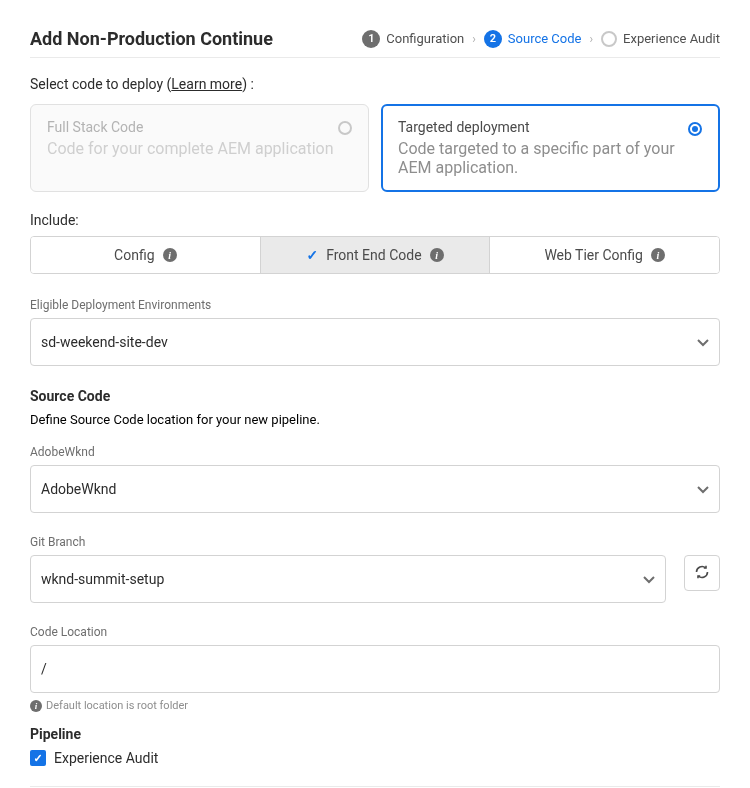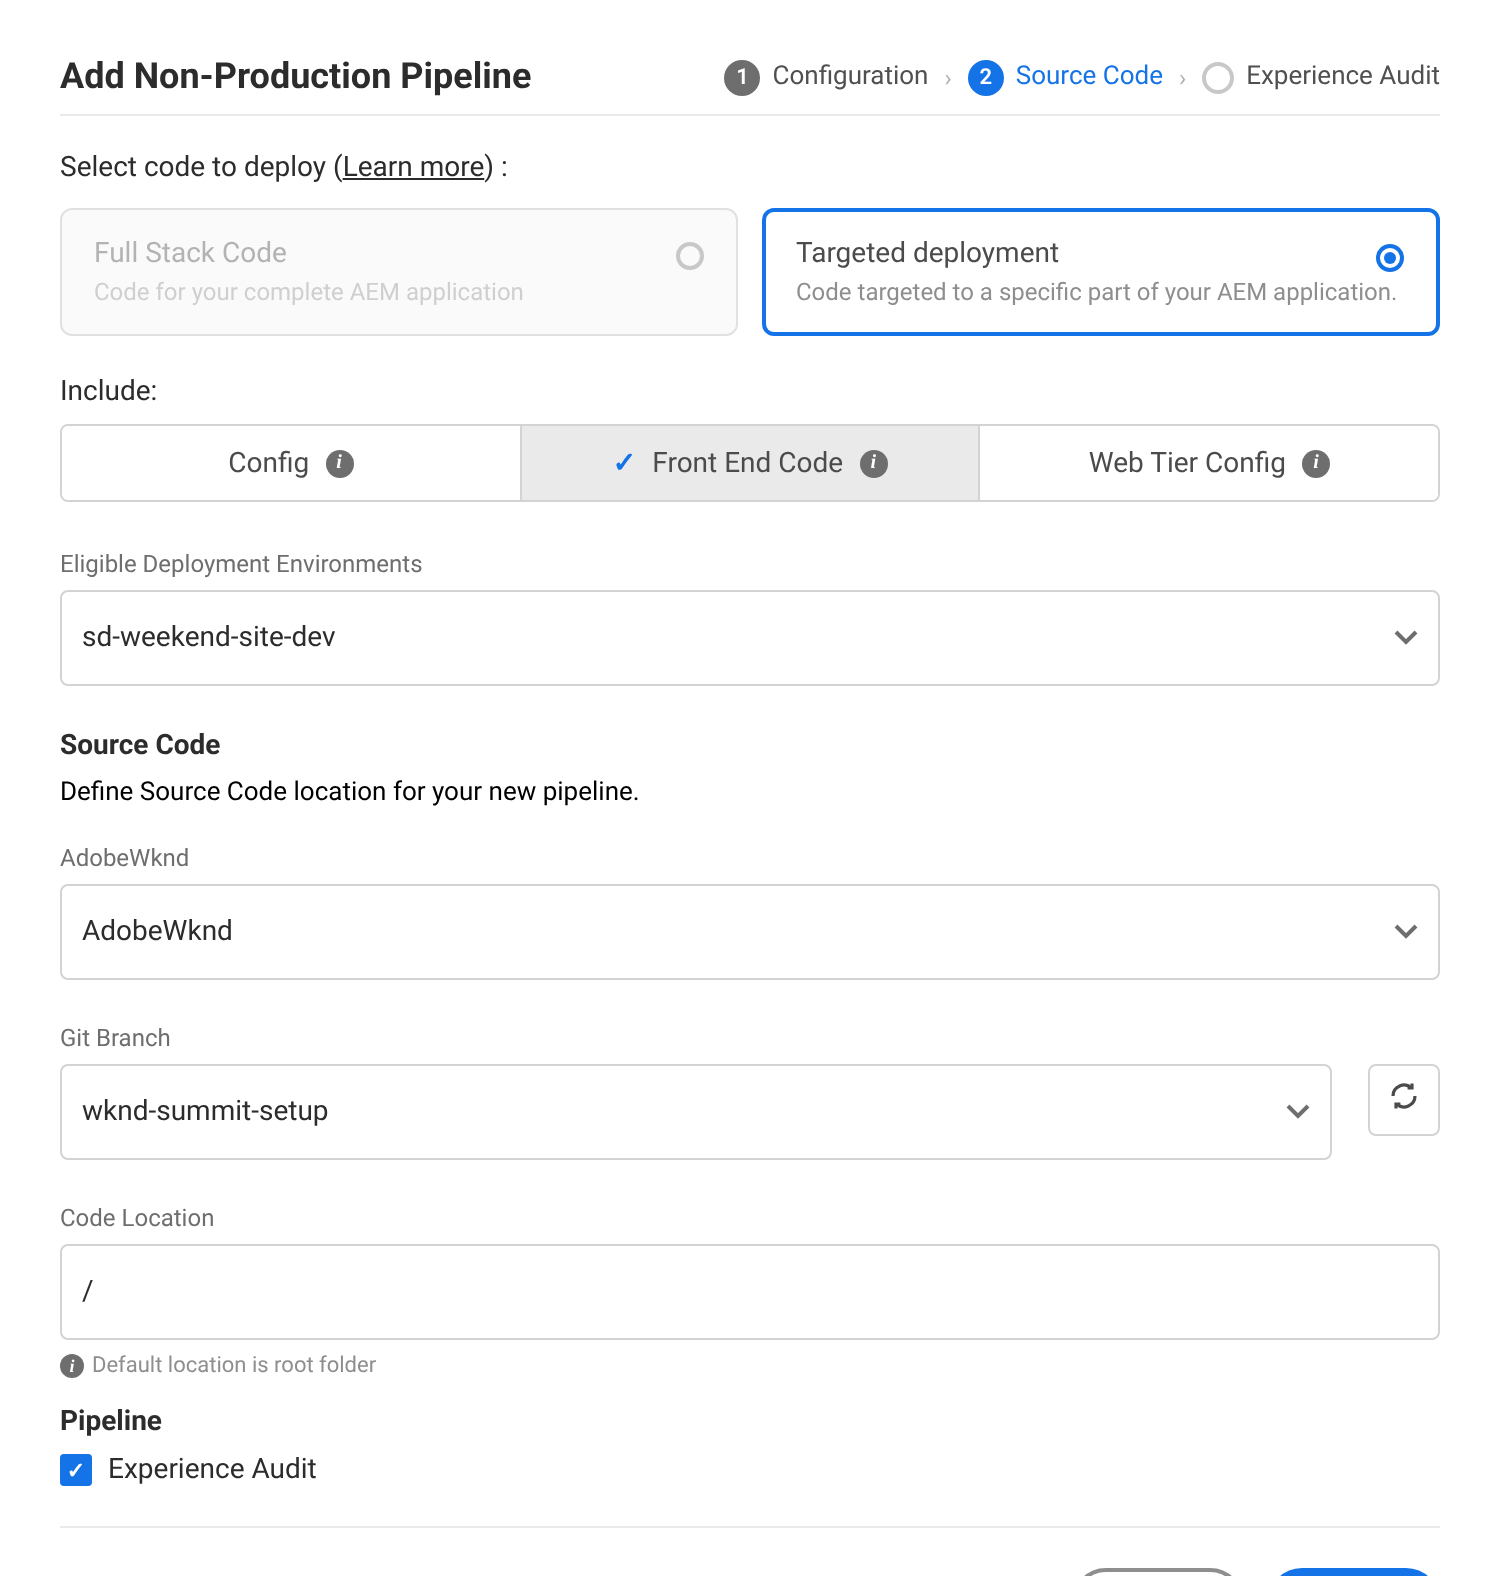--- a/index.html
+++ b/index.html
@@ -39,21 +39,21 @@
   .cards { display: flex; gap: 12px; margin-bottom: 20px; }
   .card {
     flex: 1; border: 1px solid #e1e1e1; border-radius: 6px;
     padding: 14px 16px; position: relative; background: #fff;
     cursor: pointer;
   }
   .card.disabled { background: #fafafa; }
   .card.selected { border: 2px solid #1473e6; padding: 13px 15px; }
   .card-title { font-size: 14px; font-weight: 400; color: #4b4b4b; margin-bottom: 4px; }
   .card.disabled .card-title { color: #b3b3b3; }
-  .card-desc { font-size: 12px; color: #8e8e8e; }
+  .card-desc { font-size: 16px; color: #8e8e8e; }
   .card.disabled .card-desc { color: #cfcfcf; }
   .radio-ring {
     position: absolute; top: 16px; right: 16px; width: 14px; height: 14px;
     border: 2px solid #c8c8c8; border-radius: 50%;
   }
   .radio-sel {
     position: absolute; top: 16px; right: 16px; width: 14px; height: 14px;
     border: 2px solid #1473e6; border-radius: 50%;
     display: flex; align-items: center; justify-content: center;
   }
@@ -106,21 +106,21 @@
 
   .footer { display: flex; justify-content: flex-end; gap: 12px; margin-top: 6px; }
   .btn { padding: 7px 18px; border-radius: 18px; font-size: 14px; font-weight: 700; cursor: pointer; border: none; }
   .btn-secondary { background: #fff; border: 2px solid #8e8e8e; color: #1d4ed8; }
   .btn-primary { background: #1473e6; color: #fff; }
 </style>
 </head>
 <body>
 
 <div class="header-row">
-  <div class="page-title">Add Non-Production Pipeline</div>
+  <div class="page-title">Add Non-Production Continue</div>
   <div class="steps">
     <div class="step">
       <div class="step-num">1</div>
       <div class="step-label">Configuration</div>
     </div>
     <div class="chev">›</div>
     <div class="step active">
       <div class="step-num">2</div>
       <div class="step-label">Source Code</div>
     </div>

